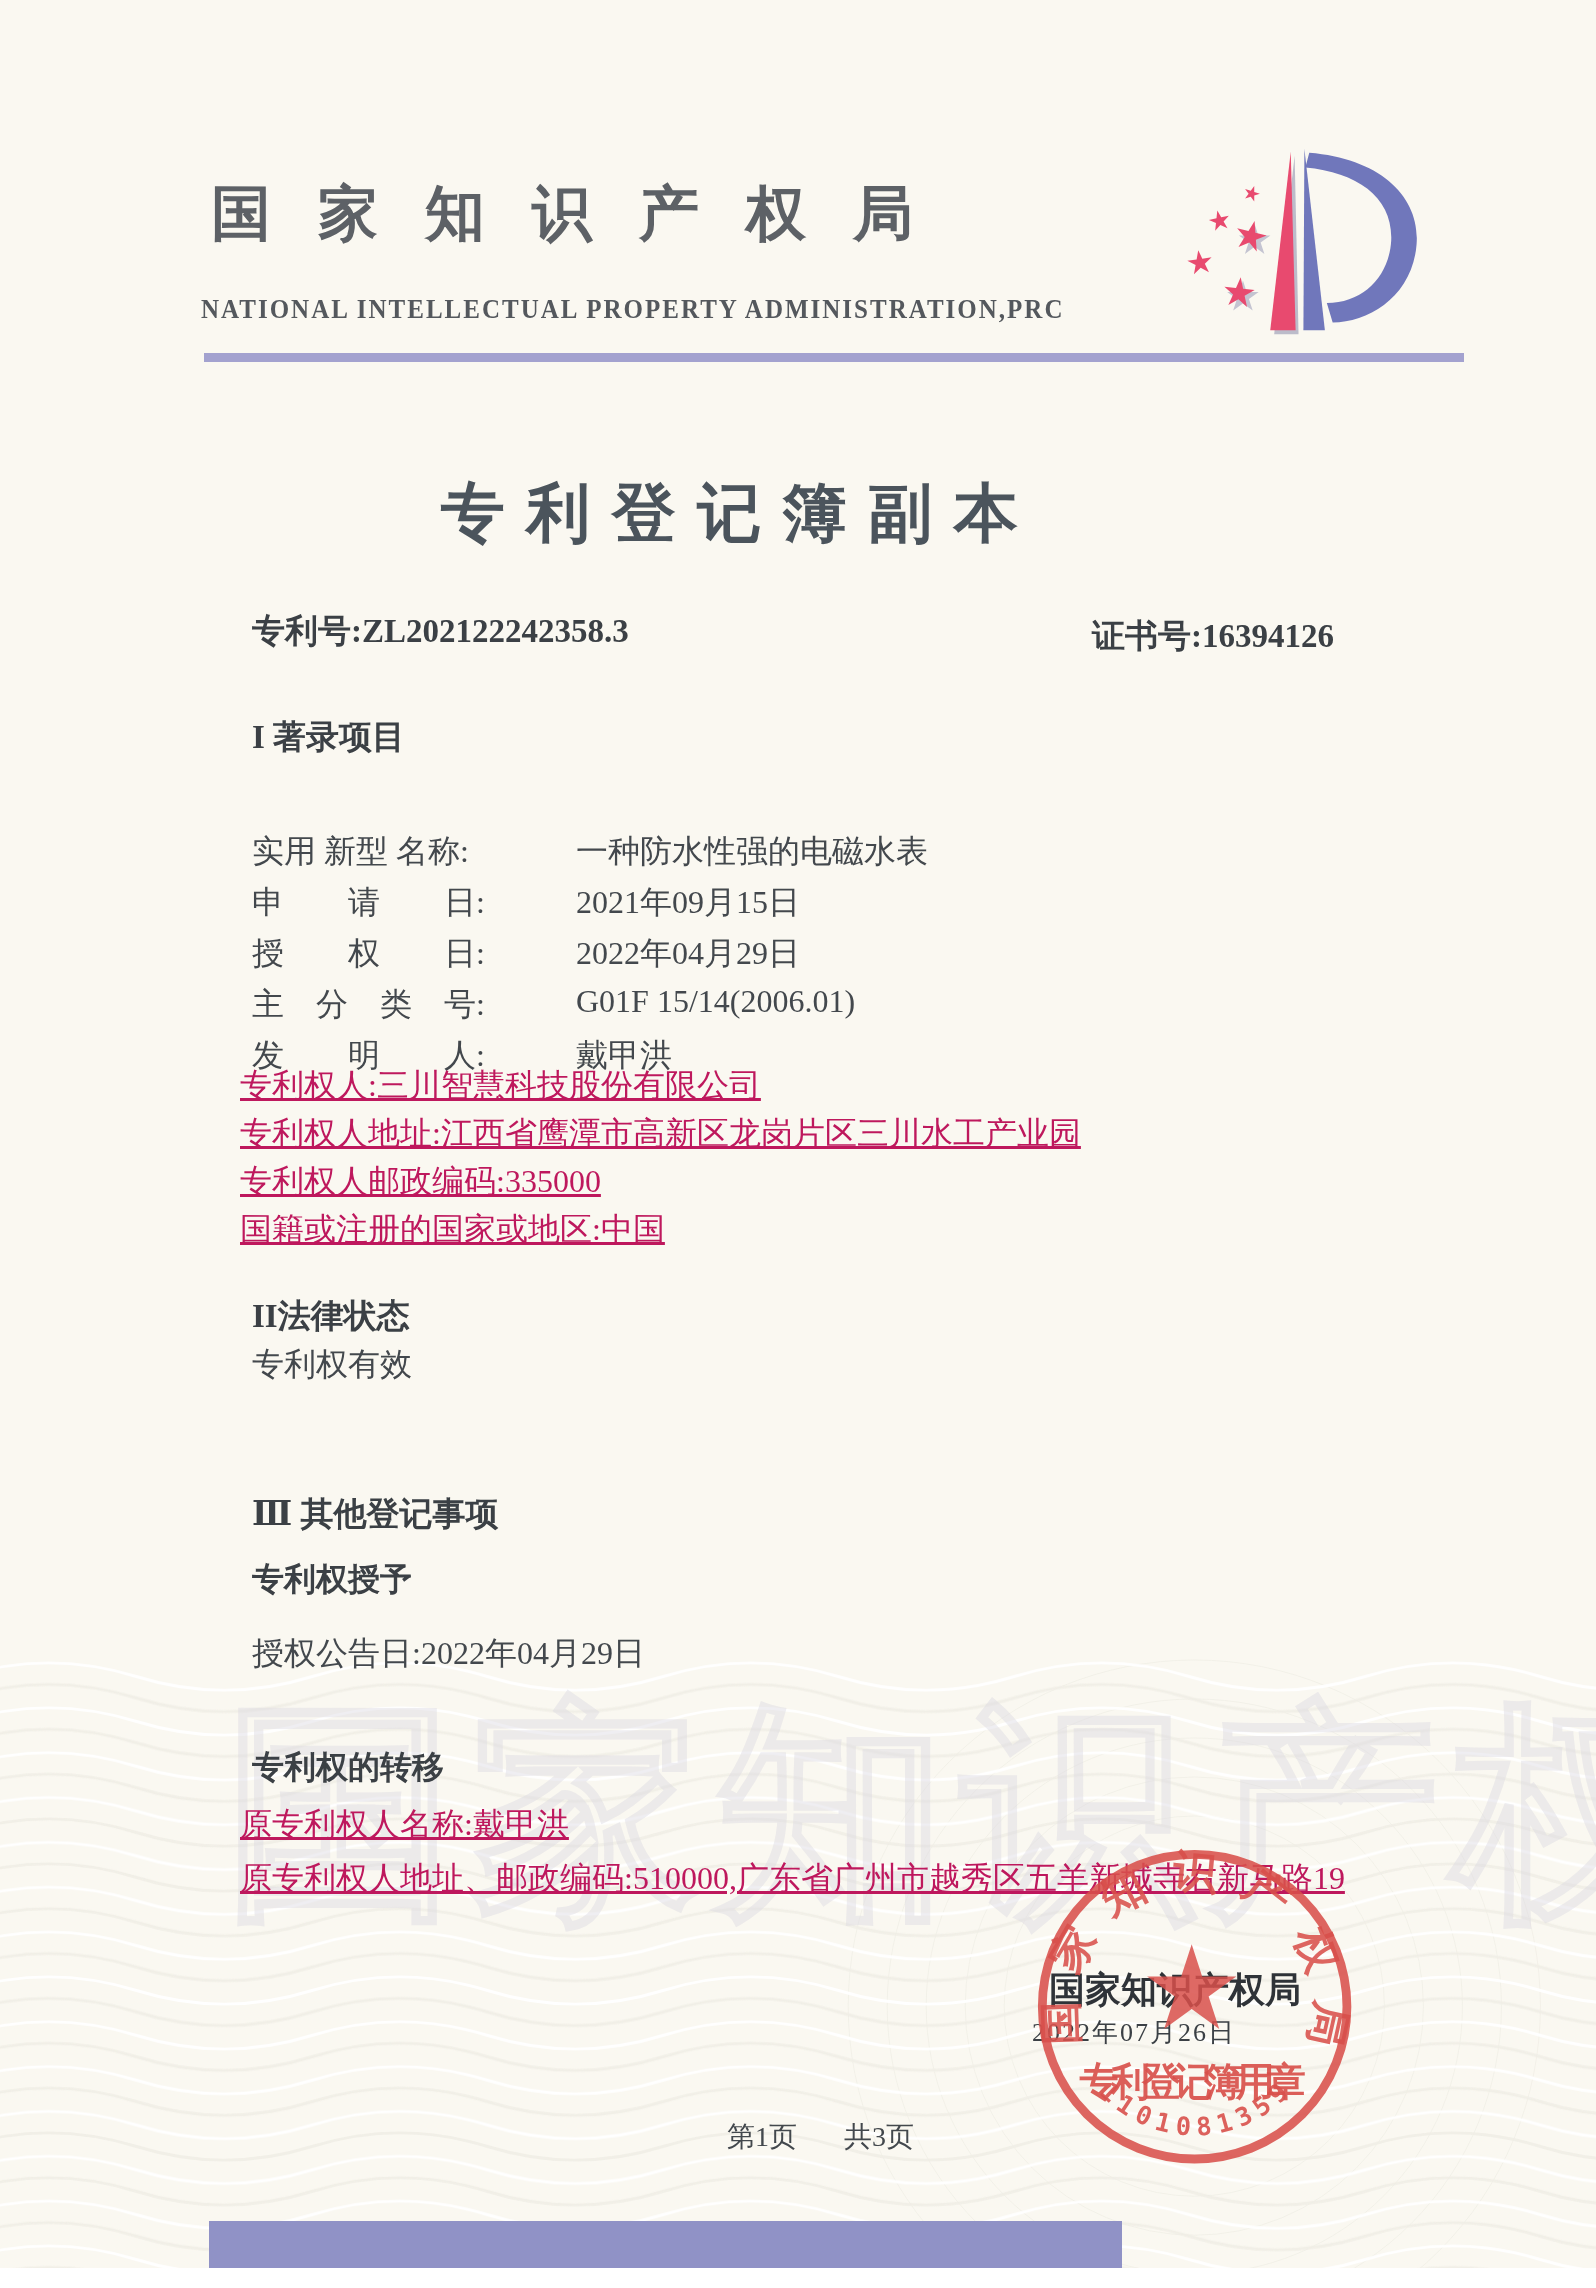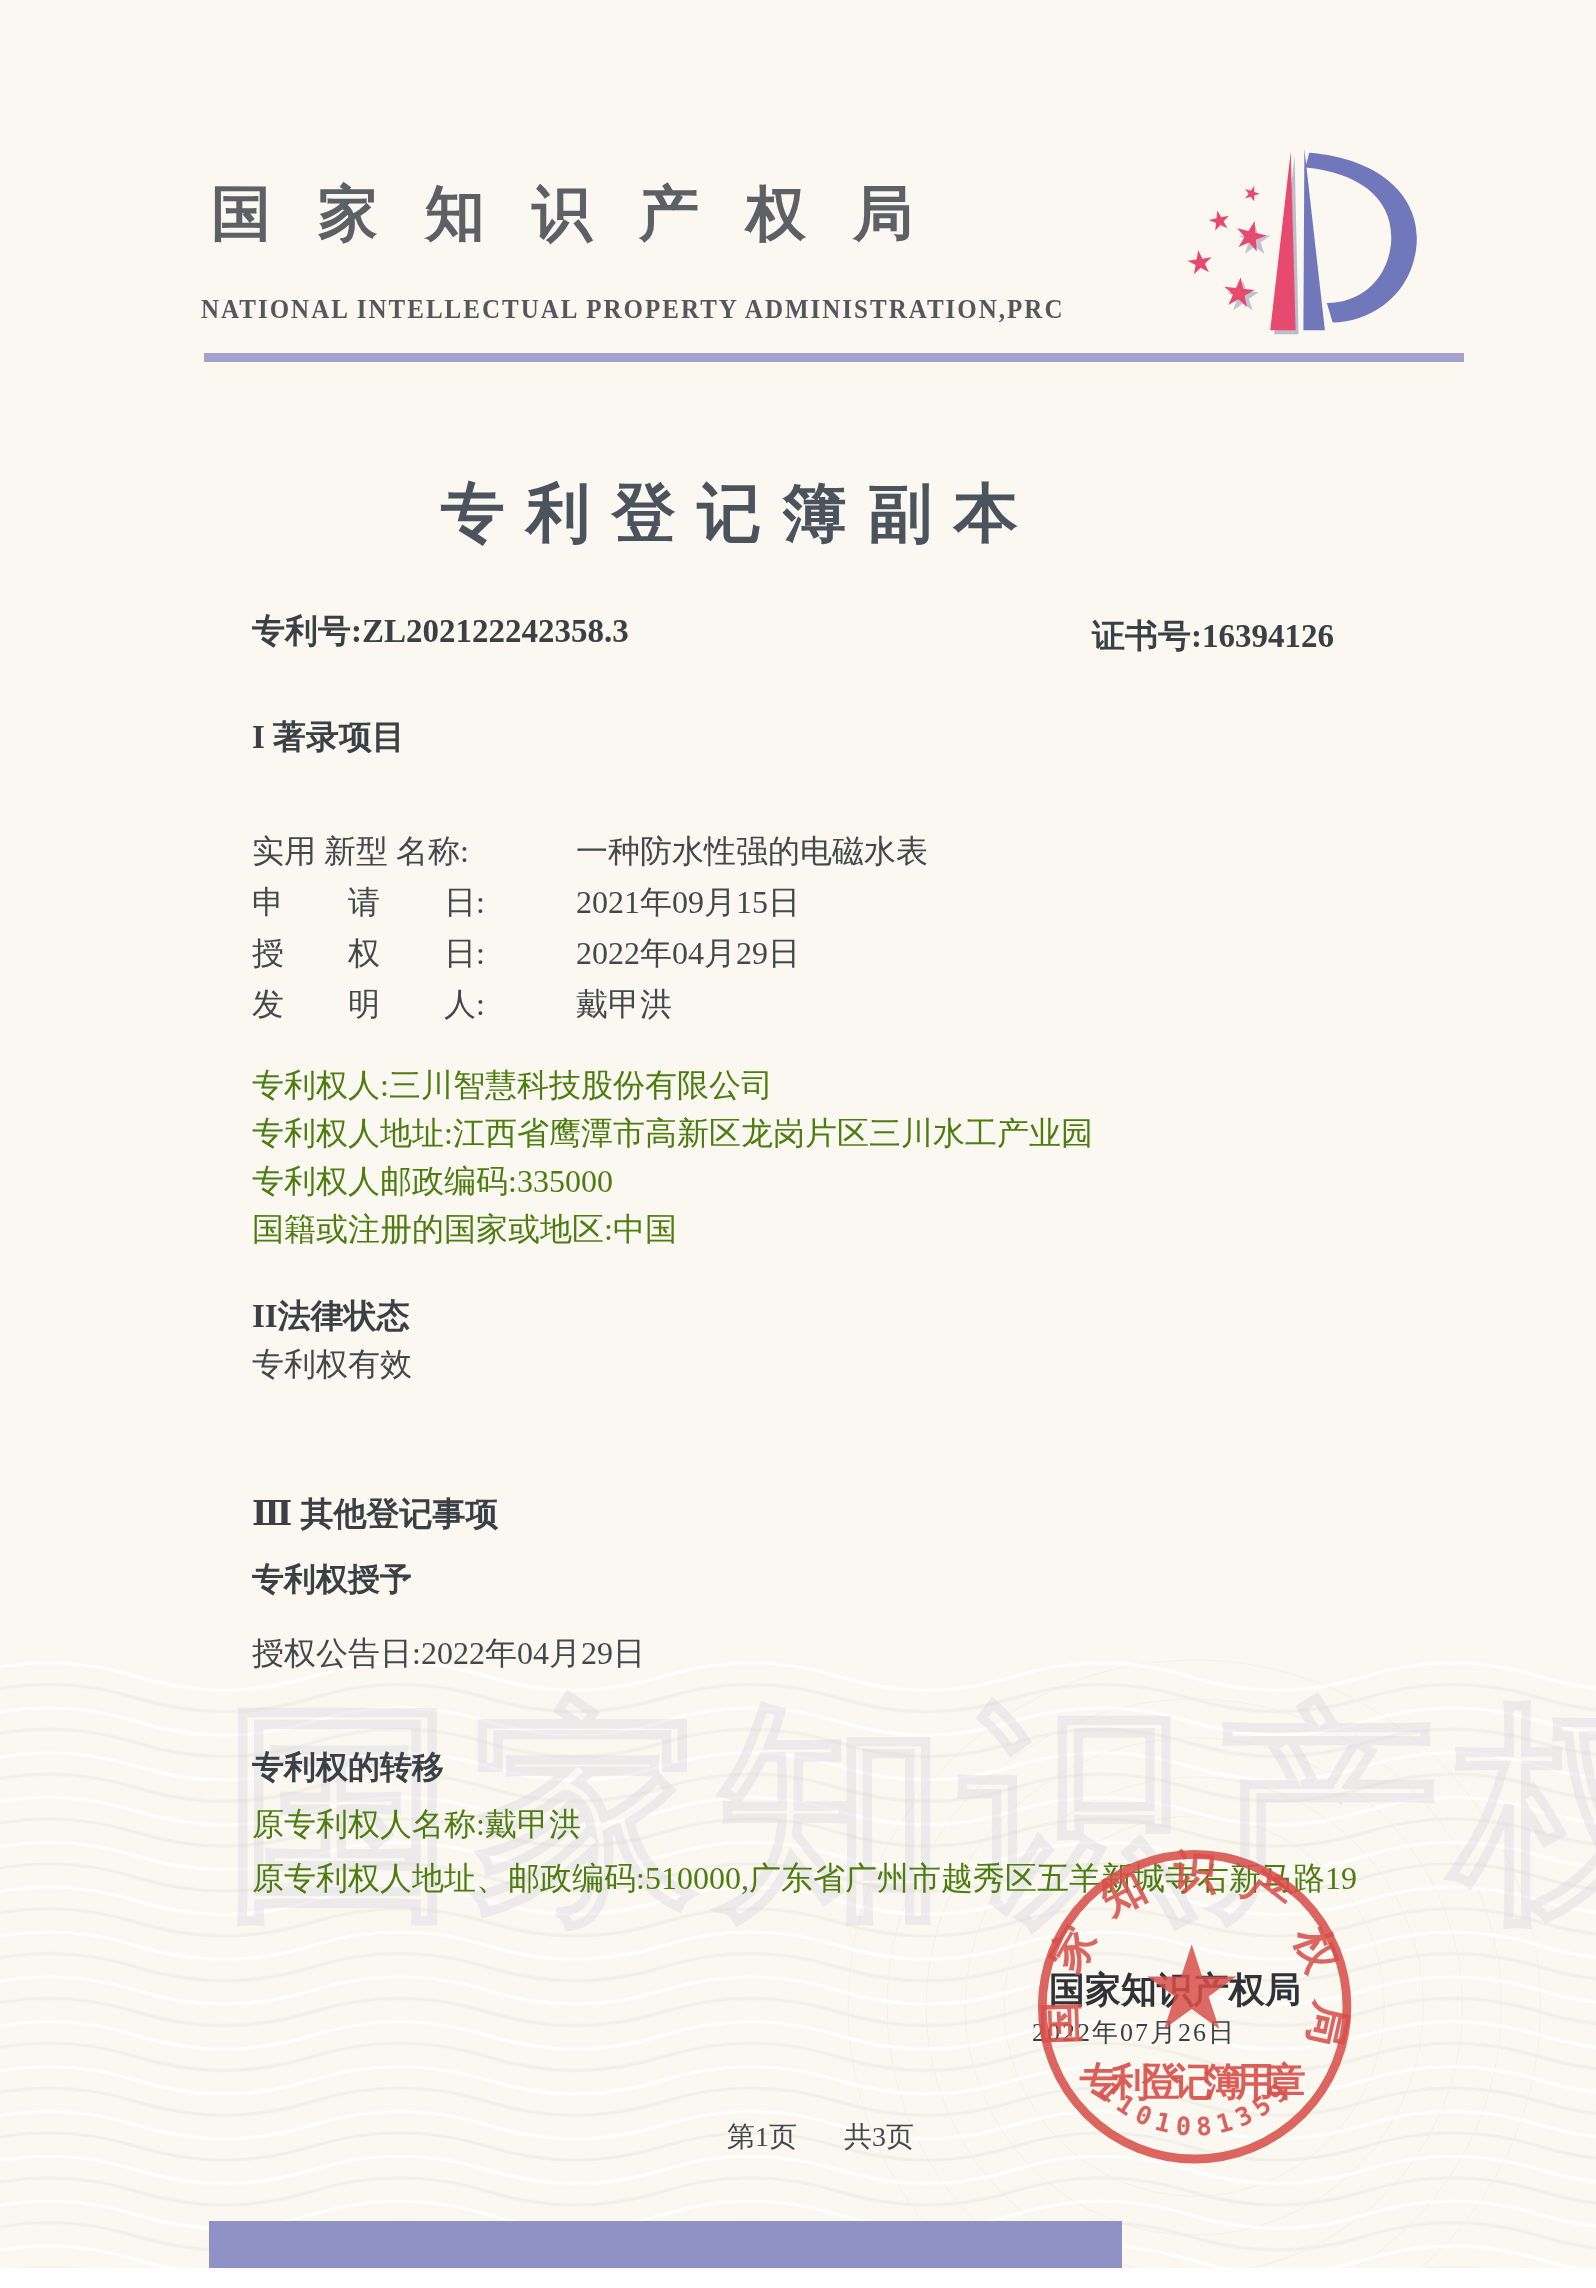--- a/index.html
+++ b/index.html
@@ -29,21 +29,21 @@
          font-size:64px;font-weight:700;letter-spacing:21.5px;color:#4b545c;}
   .patno{position:absolute;left:252px;top:609px;z-index:2;font-size:33px;font-weight:700;color:#3b4045;}
   .certno{position:absolute;left:1092px;top:614px;z-index:2;font-size:33px;font-weight:700;color:#3b4045;}
   
   .s-head{position:absolute;left:252px;z-index:3;font-size:33px;font-weight:700;color:#3b4045;}
   .body-line{position:absolute;left:252px;z-index:3;font-size:32px;color:#43484d;white-space:nowrap;}
   .fields{position:absolute;left:252px;top:786px;z-index:3;margin-top:44px;}
   .frow{display:flex;height:51px;font-size:32px;color:#43484d;align-items:flex-start;}
   .flabel{width:324px;flex:none;white-space:nowrap;}
   .fvalue{white-space:nowrap;}
-  .multiline{position:absolute;left:252px;z-index:3;font-size:32px;line-height:48px;color:#4d7c0f;white-space:nowrap;}
+  .multiline{position:absolute;left:240px;z-index:3;font-size:32px;line-height:48px;color:#be185d;white-space:nowrap;text-decoration:underline;}
   .transfer-lines{line-height:54px;}
   
   .stamp{position:absolute;left:1014px;top:1829px;z-index:5;}
   .stamp-agency{position:absolute;left:1049px;top:1966px;z-index:4;font-size:36px;font-weight:700;
                 color:#2f3338;white-space:nowrap;}
   .stamp-date{position:absolute;left:1032px;top:2015px;z-index:4;font-size:26px;letter-spacing:2px;
               color:#3b4045;white-space:nowrap;}
   
   .footer{position:absolute;left:727px;top:2118px;z-index:3;font-size:28px;color:#43484d;white-space:nowrap;}
   .footer .gap{display:inline-block;width:47px;}
@@ -141,20 +141,24 @@
     </div>
     <div class="frow">
       <span class="flabel">申　　请　　日:</span>
       <span class="fvalue">2021年09月15日</span>
     </div>
     <div class="frow">
       <span class="flabel">授　　权　　日:</span>
       <span class="fvalue">2022年04月29日</span>
     </div>
     <div class="frow">
+      <span class="flabel">主　分　类　号:</span>
+      <span class="fvalue">G01F 15/14(2006.01)</span>
+    </div>
+    <div class="frow">
       <span class="flabel">发　　明　　人:</span>
       <span class="fvalue">戴甲洪</span>
     </div>
   </div>
 
   <div class="multiline" style="top:1061px;">
     <div>专利权人:三川智慧科技股份有限公司</div>
     <div>专利权人地址:江西省鹰潭市高新区龙岗片区三川水工产业园</div>
     <div>专利权人邮政编码:335000</div>
     <div>国籍或注册的国家或地区:中国</div>

